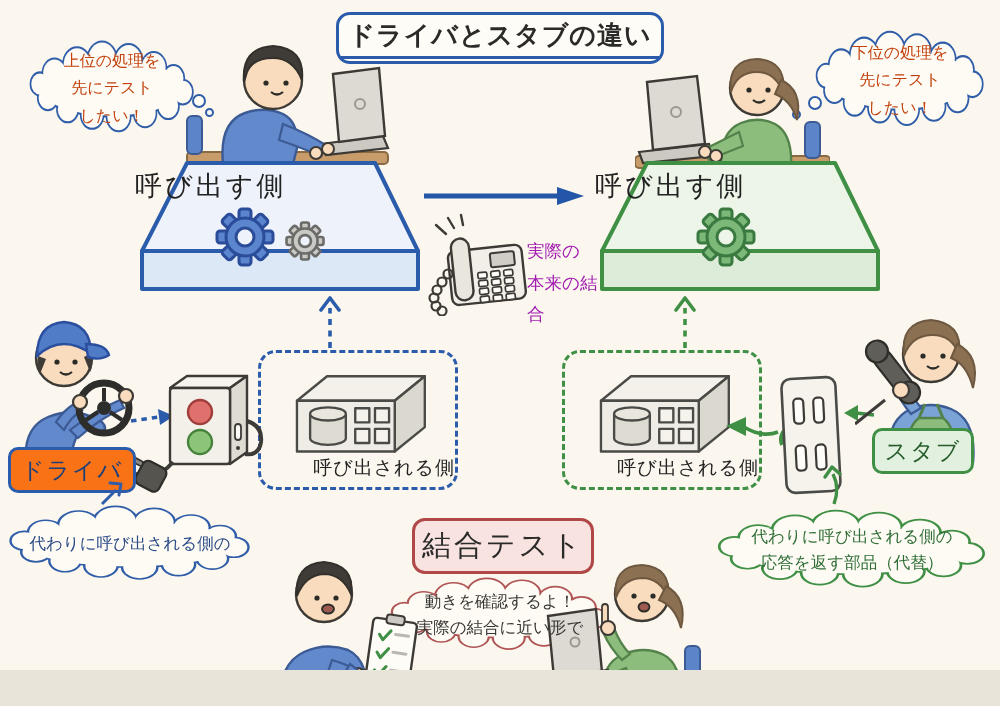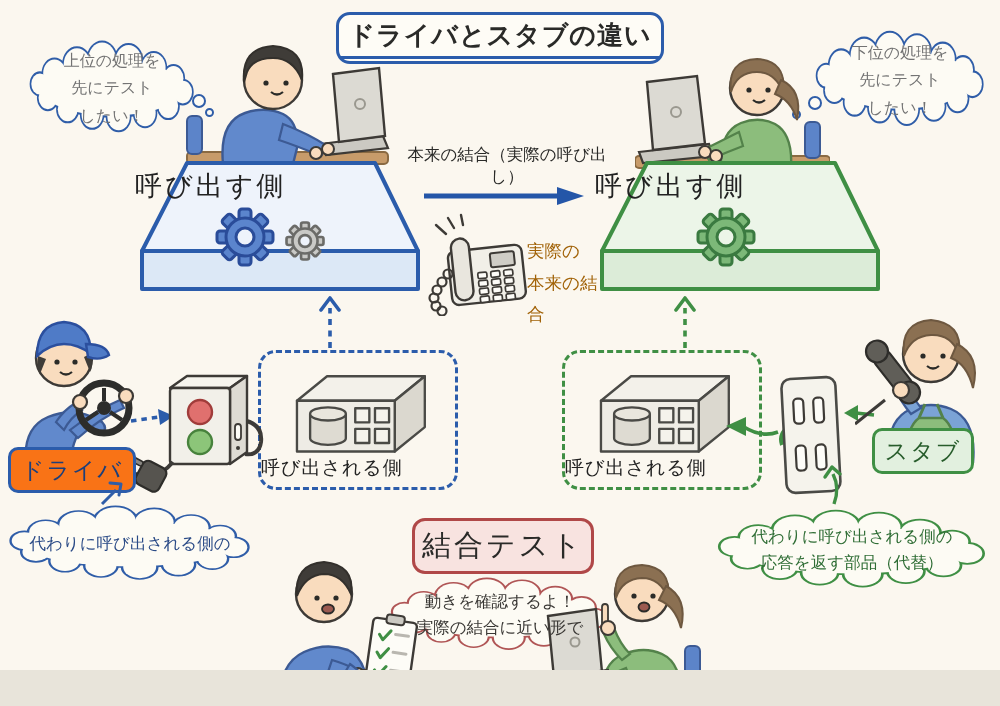--- a/index.html
+++ b/index.html
@@ -17,47 +17,47 @@
   
   .cloud { }
   .cloud svg.cloud-bg { position:absolute; left:0; top:0; width:100%; height:100%; }
   .cloud .cs { fill:none; stroke-width:5; }
   .cloud .cf { stroke:none; fill:#fdfbf4; }
   .cloud.blue .cs { stroke:#2f5da8; }
   .cloud.green .cs { stroke:#3f8f44; }
   .cloud.red .cs { stroke:#b05555; }
   .cloud-text { position:absolute; inset:0; display:flex; flex-direction:column;
     align-items:center; justify-content:center; z-index:1; text-align:center; }
-  .thought .cloud-text { font-size:16px; line-height:1.7; color:#737373; }
+  .thought .cloud-text { font-size:16px; line-height:1.7; color:#c2410c; }
   .note .cloud-text { font-size:16.5px; line-height:1.6; }
   .note.blue .cloud-text { color:#2a4a86; }
   .note.green .cloud-text { color:#2f6d35; }
   .note.red .cloud-text { color:#3a3835; }
   .tc { position:absolute; border-radius:50%; background:#fdfbf4; border:2.5px solid #2f5da8; }
 
   
   .platform-label { text-align:left; font-size:27px; letter-spacing:3px; color:#222; }
 
   
   .called-box { border-radius:18px; }
   .called-box.blue { border:3px dashed #2b5cab; }
   .called-box.green { border:3px dashed #3f8f44; }
-  .called-label { position:absolute; left:0; right:0; bottom:6px; text-align:left;
+  .called-label { position:absolute; left:0; right:0; bottom:6px; text-align:right;
     font-size:19px; letter-spacing:1px; color:#222; }
 
   
   .tag { display:flex; align-items:center; justify-content:center; font-size:23px;
     letter-spacing:2px; border-radius:10px; }
   .tag.driver { border:3px solid #2b5cab; background:#f97316; color:#1d3f7a; }
   .tag.stub { border:3px solid #3f8f44; background:#e2f0df; color:#275c2b; }
   .tag.integration { border:3.5px solid #b04848; background:#f8e3e0; color:#2a2a28;
     font-size:29px; letter-spacing:3px; border-radius:13px; }
 
   .caption { font-size:16.5px; color:#2a2a28; }
-  .phone-caption { font-size:17.5px; line-height:1.8; color:#a16207; }
+  .phone-caption { font-size:17.5px; line-height:1.8; color:#a21caf; }
 </style>
 </head>
 <body>
 
 <div id="canvas">
 
   <svg width="0" height="0" style="position:absolute">
     <defs>
       <g id="cloud-shape">
         <ellipse cx="125" cy="50" rx="108" ry="34"></ellipse>
@@ -160,21 +160,20 @@
     <circle cx="70" cy="104" r="6" fill="#f9dcbe" stroke="#3d3a36" stroke-width="2"></circle>
     <circle cx="81" cy="108" r="6" fill="#f9dcbe" stroke="#3d3a36" stroke-width="2"></circle>
     <circle cx="122" cy="40" r="27" fill="#f9dcbe" stroke="#3d3a36" stroke-width="2.4"></circle>
     <path d="M96,44 Q92,12 122,11 Q152,13 148,44 Q140,24 122,24 Q102,24 96,44 Z" fill="#8b7052" stroke="#6e5840" stroke-width="2"></path>
     <path d="M146,32 Q168,42 162,72 Q156,52 140,46 Z" fill="#8b7052" stroke="#6e5840" stroke-width="2"></path>
     <circle cx="114" cy="42" r="2.6" fill="#2b2b28"></circle>
       <circle cx="133" cy="42" r="2.6" fill="#2b2b28"></circle>
     <path d="M118,52 q6,5 12,0" fill="none" stroke="#2b2b28" stroke-width="2.2"></path>
   </svg>
 
-  <div class="abs caption" style="left:392px;top:144px;width:230px;text-align:center">本来の結合（実際の呼び出し）</div>
   <svg class="abs" style="left:420px;top:185px" width="168" height="22" viewBox="0 0 168 22">
     <line x1="4" y1="11" x2="140" y2="11" stroke="#2456a8" stroke-width="5"></line>
     <polygon points="164,11 137,2 137,20" fill="#2456a8"></polygon>
   </svg>
 
   <svg class="abs" style="left:135px;top:155px" width="290" height="142" viewBox="0 0 290 142">
     <polygon points="52,8 240,8 283,96 7,96" fill="#eef3fb" stroke="#2b5cab" stroke-width="4" stroke-linejoin="round"></polygon>
     <polygon points="7,96 283,96 283,134 7,134" fill="#dce8f6" stroke="#2b5cab" stroke-width="4" stroke-linejoin="round"></polygon>
     <g transform="translate(110,82)" fill="#5b85cd" stroke="#2a4c99" stroke-width="3">
       <use href="#gear-teeth"></use>

